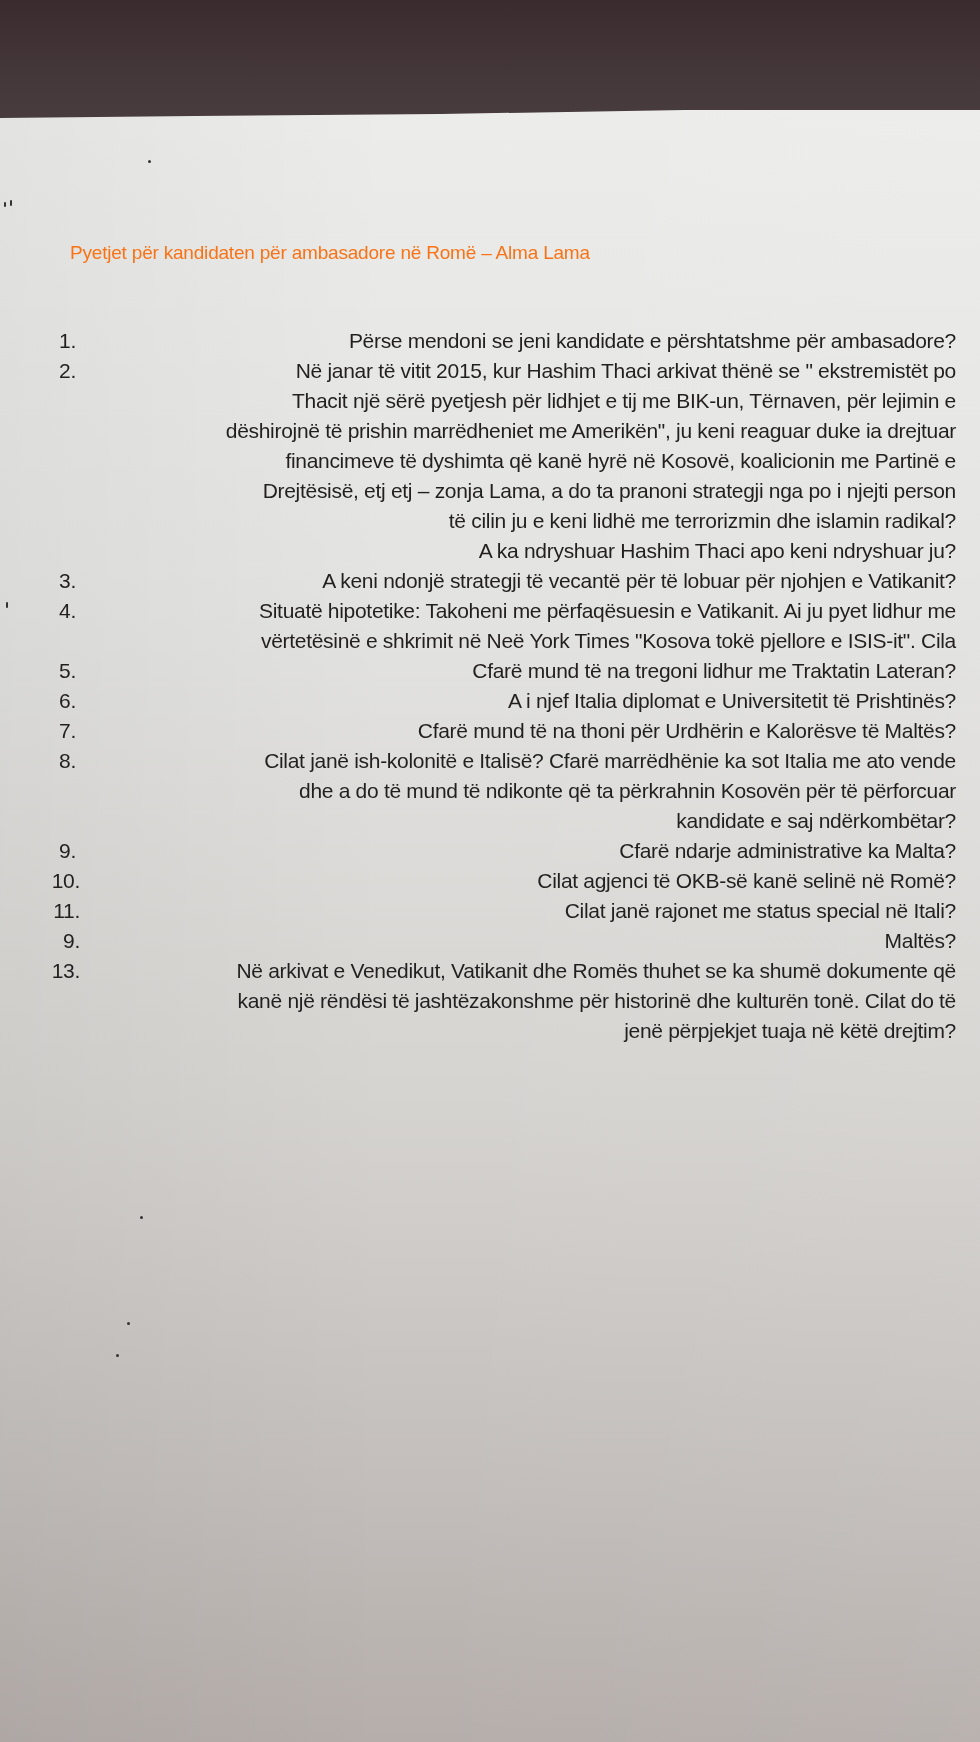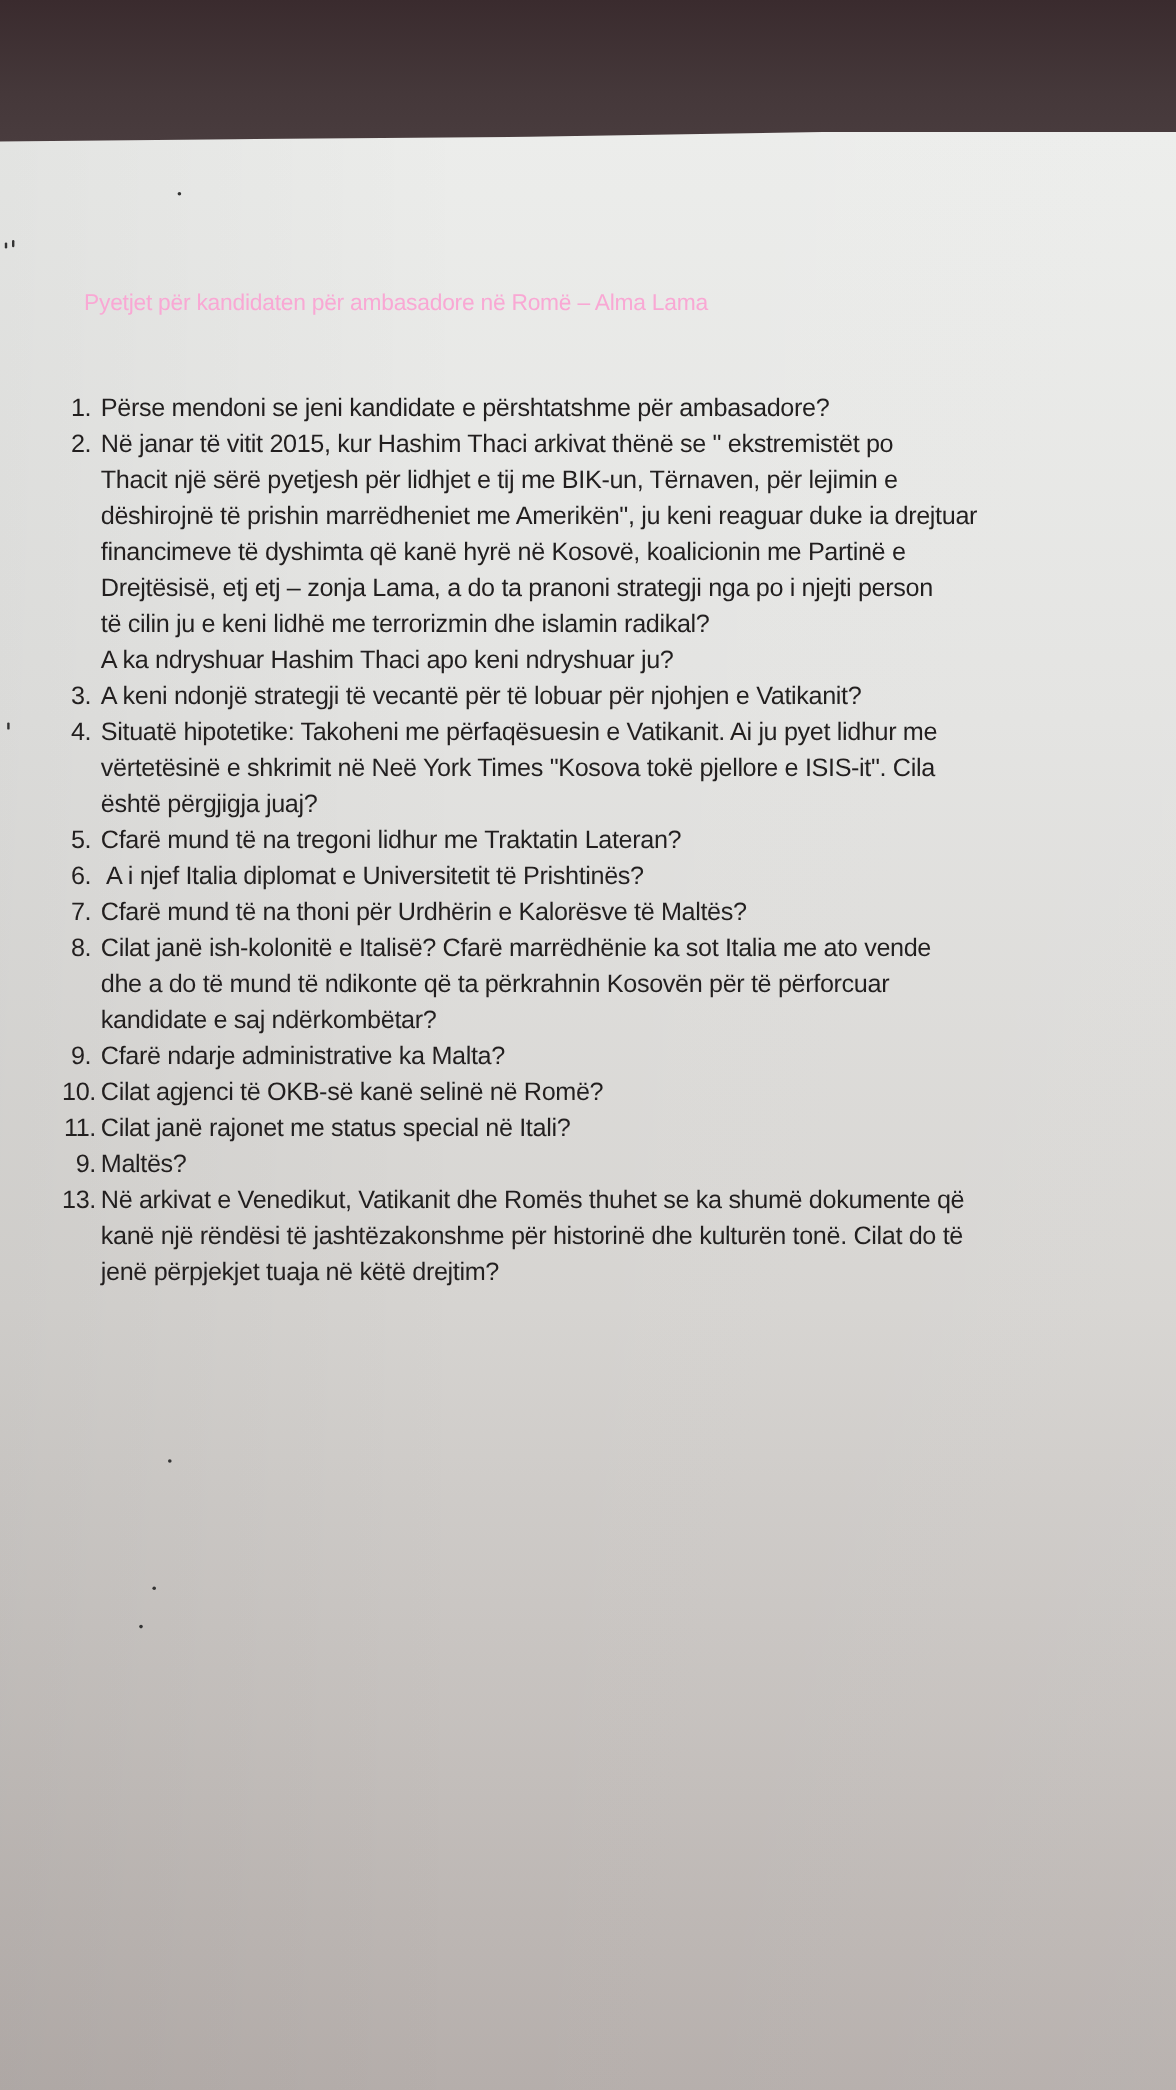--- a/index.html
+++ b/index.html
@@ -34,21 +34,21 @@
       position: absolute;
       inset: 0;
       background: linear-gradient(90deg, rgba(0,0,0,0.04) 0%, rgba(255,255,255,0.0) 40%, rgba(255,255,255,0.05) 100%);
       pointer-events: none;
     }
     .title {
       position: absolute;
       left: 70px;
       top: 242px;
       font-size: 19px;
-      color: #f9a8d4;
+      color: #f97316;
       letter-spacing: -0.2px;
     }
     .questions {
       position: absolute;
       left: 36px;
       top: 326px;
       width: 920px;
       margin: 0;
       padding: 0;
       list-style: none;
@@ -68,20 +68,21 @@
       text-align: right;
       padding-right: 8px;
       box-sizing: border-box;
     }
     .q.wide .num {
       width: 48px;
       padding-right: 4px;
     }
     .q .text {
       flex: 1 1 auto;
+      text-align: right;
     }
     .q .line { display: block; white-space: nowrap; }
     .mark {
       position: absolute;
       width: 3px; height: 3px;
       border-radius: 50%;
       background: #333;
     }
   </style>
 </head>
@@ -123,21 +124,20 @@
     <span class="num">3.</span>
     <span class="text">
       <span class="line">A keni ndonjë strategji të vecantë për të lobuar për njohjen e Vatikanit?</span>
     </span>
   </li>
   <li class="q">
     <span class="num">4.</span>
     <span class="text">
       <span class="line">Situatë hipotetike: Takoheni me përfaqësuesin e Vatikanit. Ai ju pyet lidhur me</span>
       <span class="line">vërtetësinë e shkrimit në Neë York Times "Kosova tokë pjellore e ISIS-it". Cila</span>
-      <span class="line">është përgjigja juaj?</span>
     </span>
   </li>
   <li class="q">
     <span class="num">5.</span>
     <span class="text">
       <span class="line">Cfarë mund të na tregoni lidhur me Traktatin Lateran?</span>
     </span>
   </li>
   <li class="q">
     <span class="num">6.</span>

